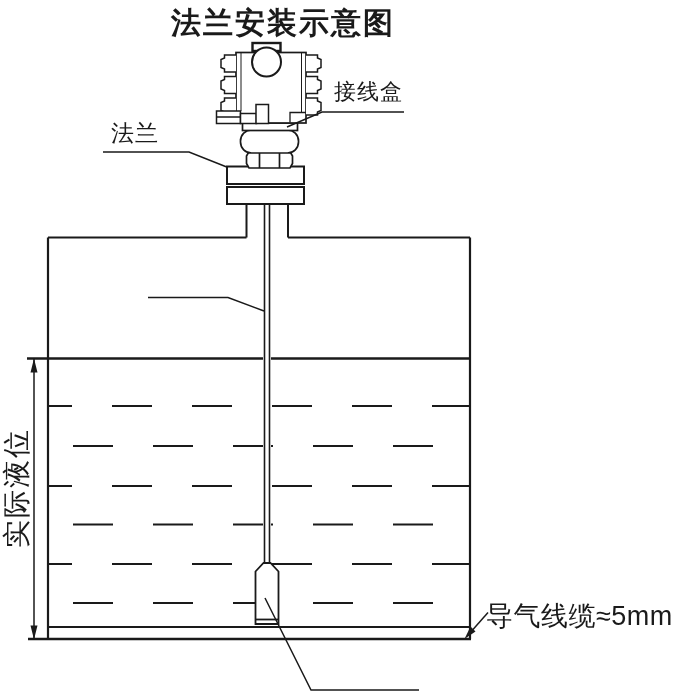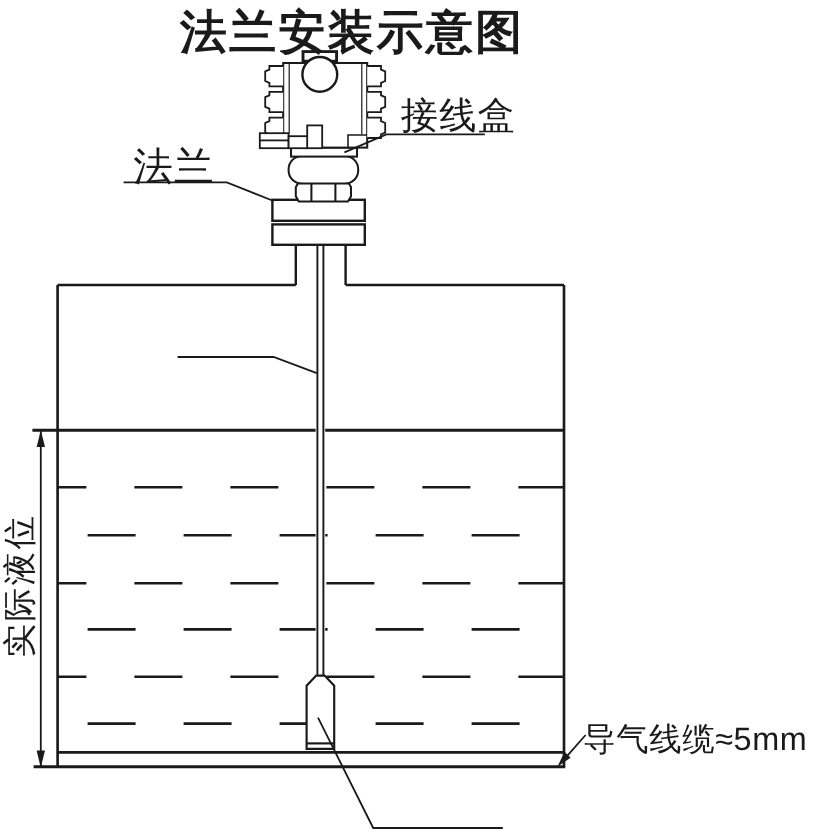--- a/index.html
+++ b/index.html
@@ -7,23 +7,23 @@
   body{
     width:700px; height:700px; position:relative; overflow:hidden;
     background:var(--background);
     font-family:"Liberation Sans","DejaVu Sans",sans-serif;
     color:var(--line);
   }
   #stage{ position:absolute; inset:0; width:700px; height:700px; }
   svg#art{ position:absolute; left:0; top:0; color:var(--line); }
   .lbl{ position:absolute; color:var(--line); line-height:1.15; white-space:nowrap; }
   .title{ left:150px; top:6px; width:266px; text-align:center;
-          font-size:39px; font-weight:bold; letter-spacing:2px; }
-  .junction{ left:334px; top:79px;  font-size:31px; letter-spacing:1px; }
-  .flange{   left:111px; top:120px; font-size:33px; letter-spacing:1px; }
+          font-size:30px; font-weight:bold; letter-spacing:2px; }
+  .junction{ left:334px; top:79px;  font-size:22px; letter-spacing:1px; }
+  .flange{   left:111px; top:120px; font-size:23px; letter-spacing:1px; }
   .aircable{ left:108px; top:262px; font-size:27px; letter-spacing:1px; }
   .translbl{ left:318px; top:656px; font-size:28px; letter-spacing:1px; }
   .blind{    left:486px; top:601px; font-size:27px; letter-spacing:0.5px; }
   .actlevel{ left:-62px; top:471px; width:160px; height:34px; text-align:center;
              font-size:28px; letter-spacing:2px; transform:rotate(-90deg); }
 </style>
 </head>
 <body>
 
 <div id="stage">

